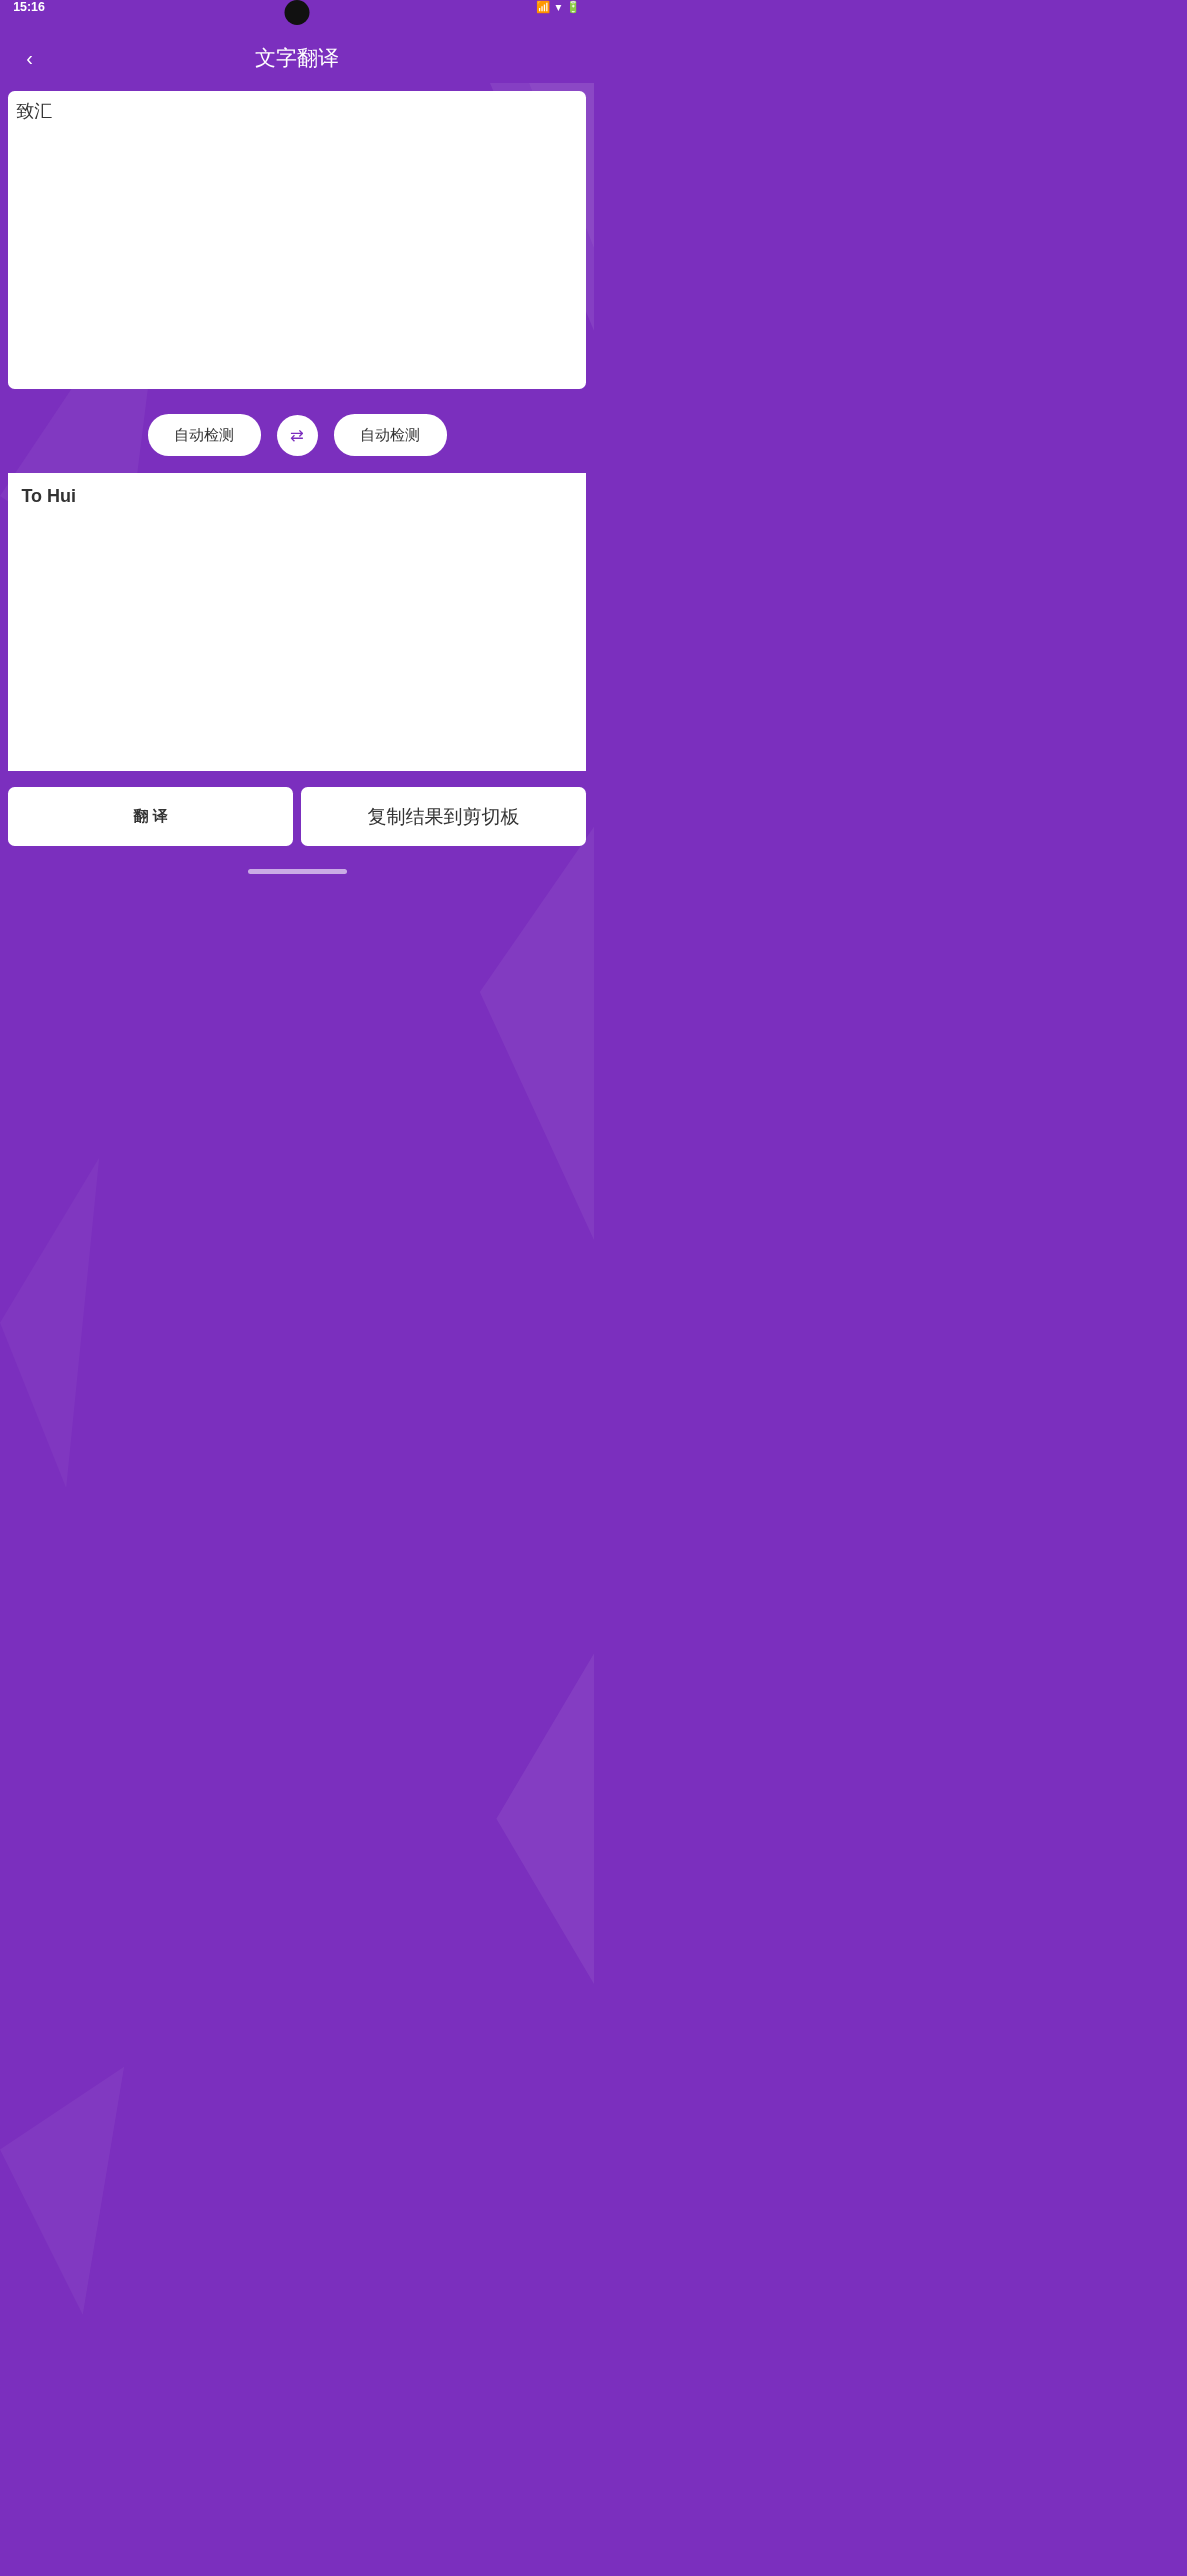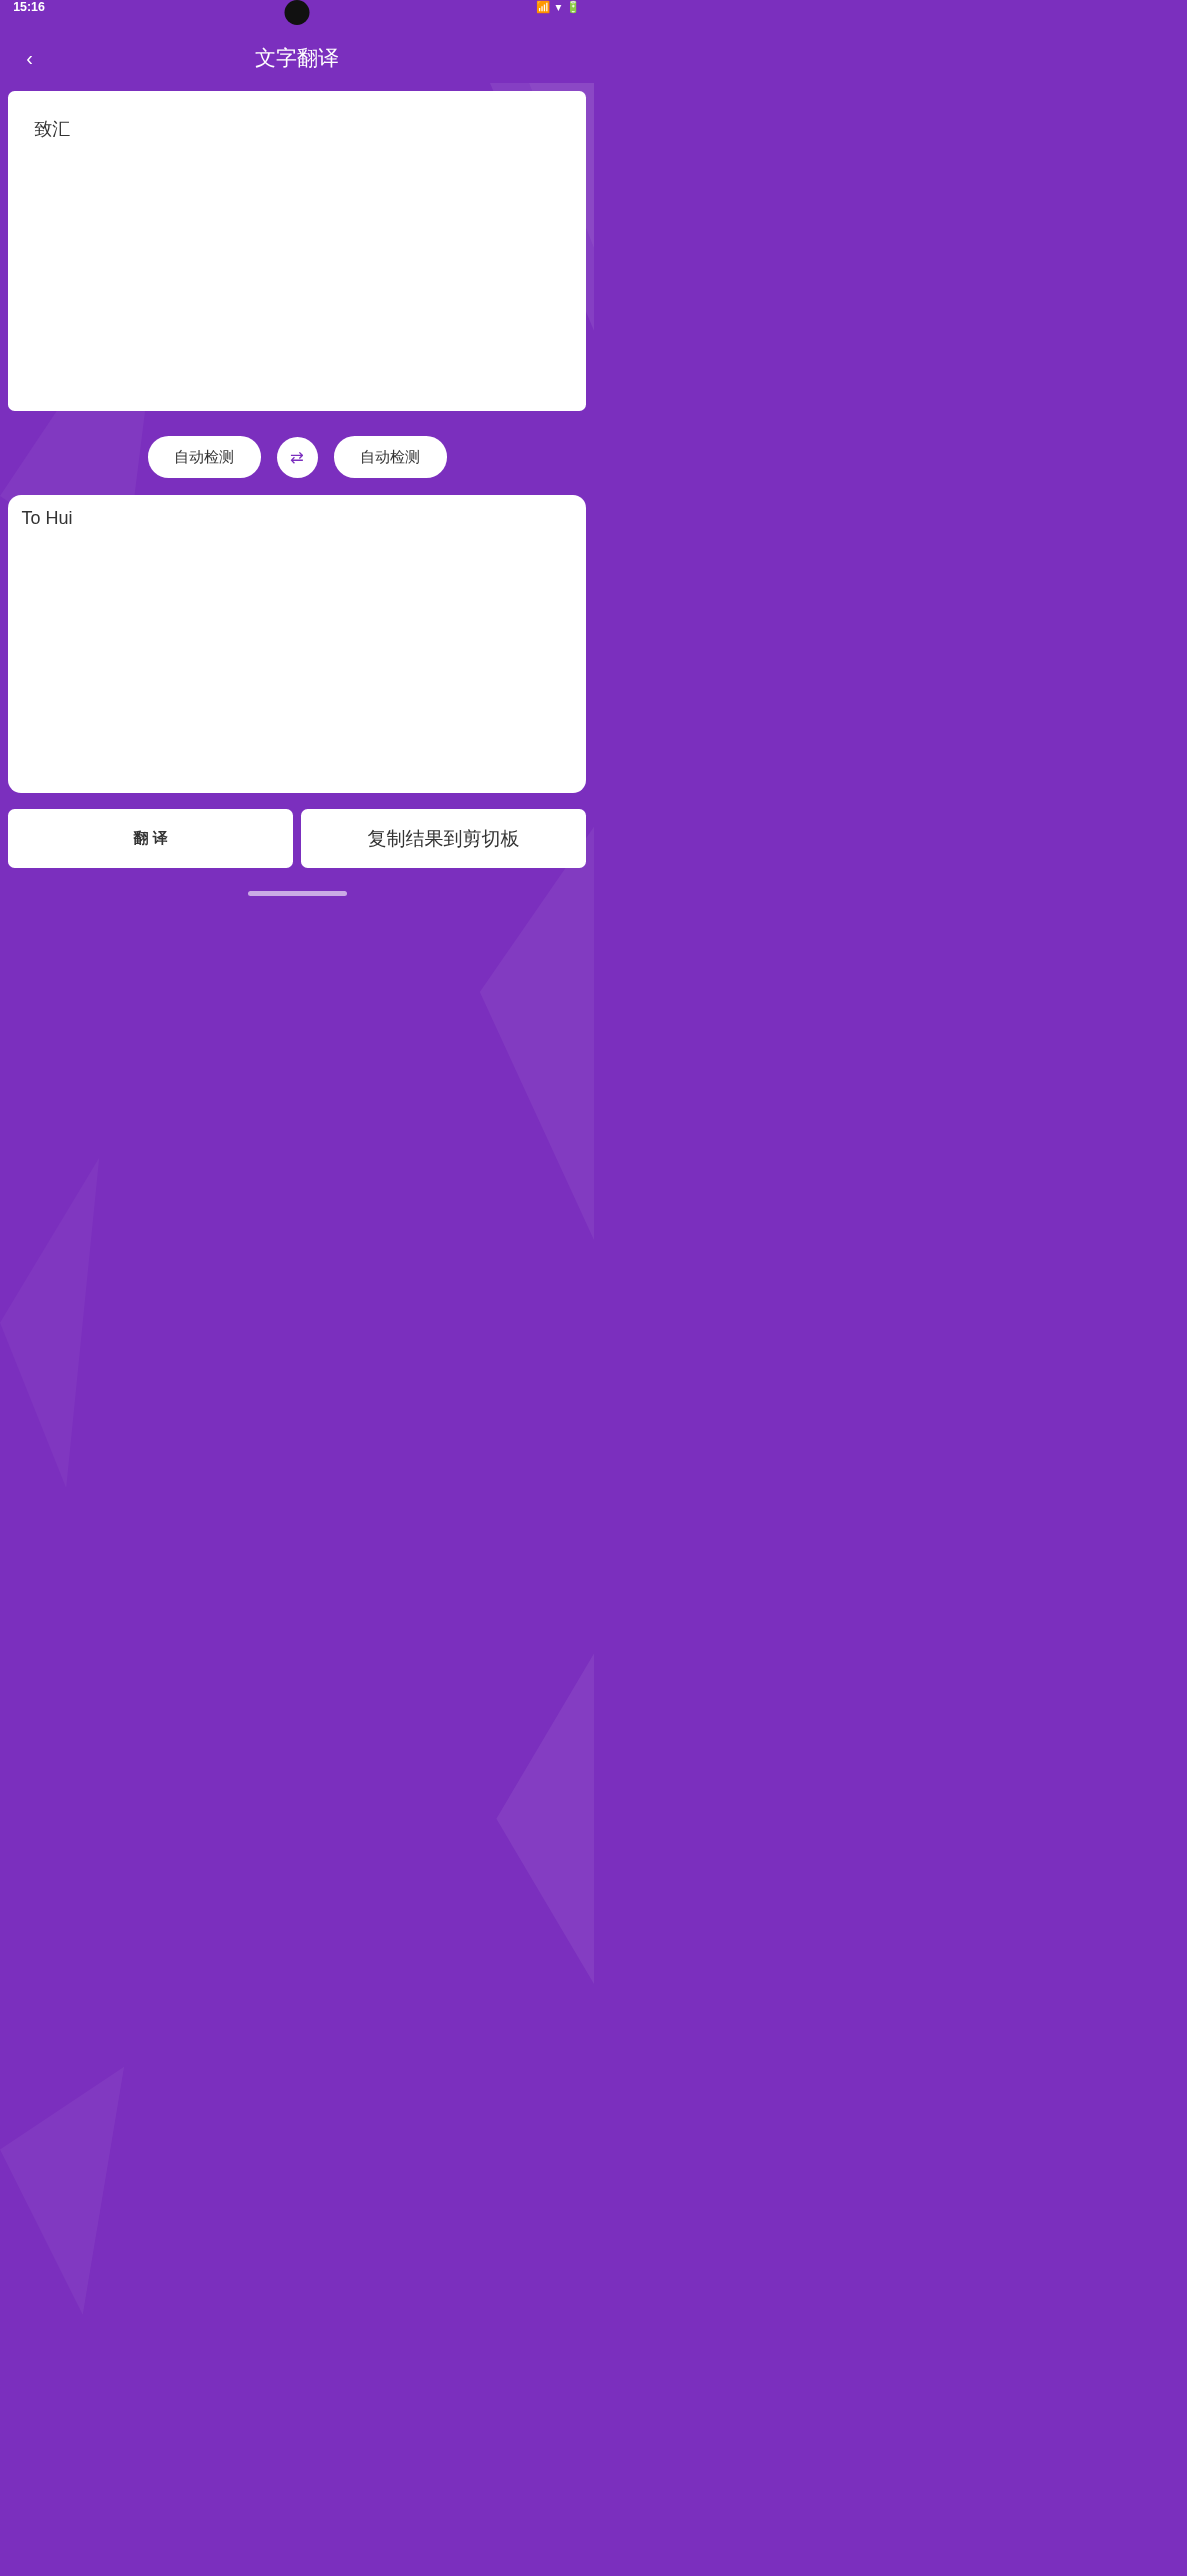--- a/index.html
+++ b/index.html
@@ -103,21 +103,21 @@
       font-size: 21px;
       font-weight: 500;
     }
 
     
     .input-area {
       width: calc(100% - 16.5px);
       margin: 8.3px;
       background-color: white;
       border-radius: 6.6px;
-      padding: 26px;
+      padding: 8px;
       min-height: 298px;
     }
 
     .input-text {
       font-size: 18px;
       color: #333;
       width: 100%;
       min-height: 265px;
       border: none;
       outline: none;
@@ -158,23 +158,24 @@
       cursor: pointer;
       font-size: 16.5px;
       color: #7B2FBE;
     }
 
     
     .output-area {
       width: calc(100% - 16.5px);
       margin: 0 8.3px 8.3px 8.3px;
       background-color: white;
-      border-radius: 13px;
+      border-radius: 0;
       padding: 13.2px;
       min-height: 298px;
+      font-weight: bold;
     }
 
     .output-text {
       font-size: 18px;
       color: #333;
       width: 100%;
       min-height: 265px;
     }
 
     

